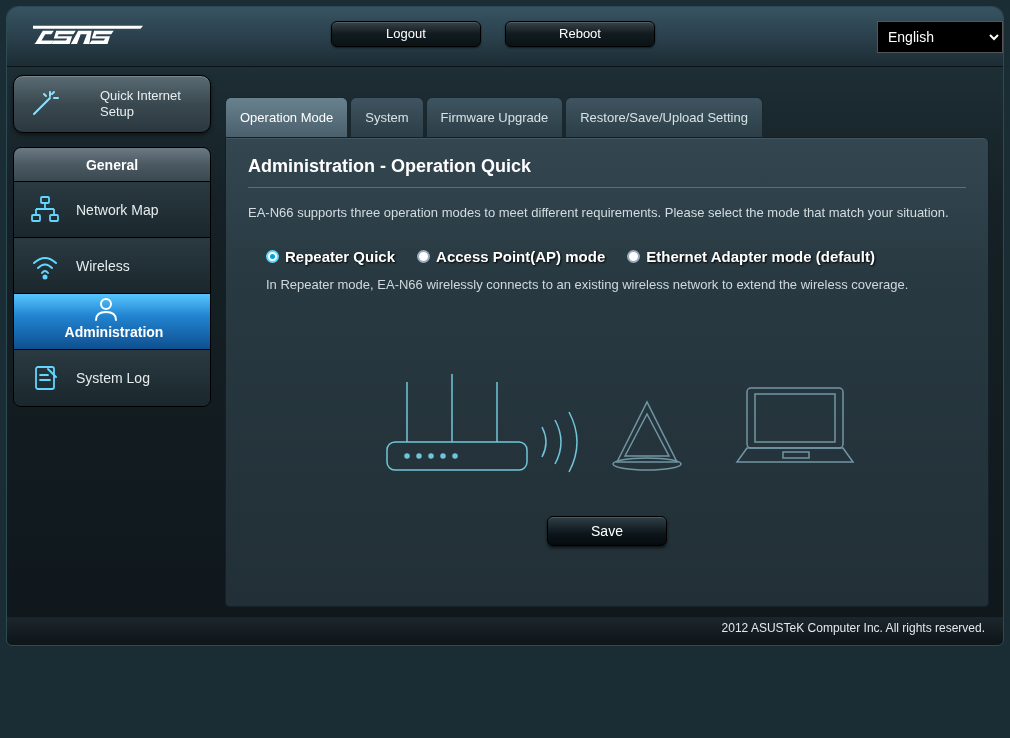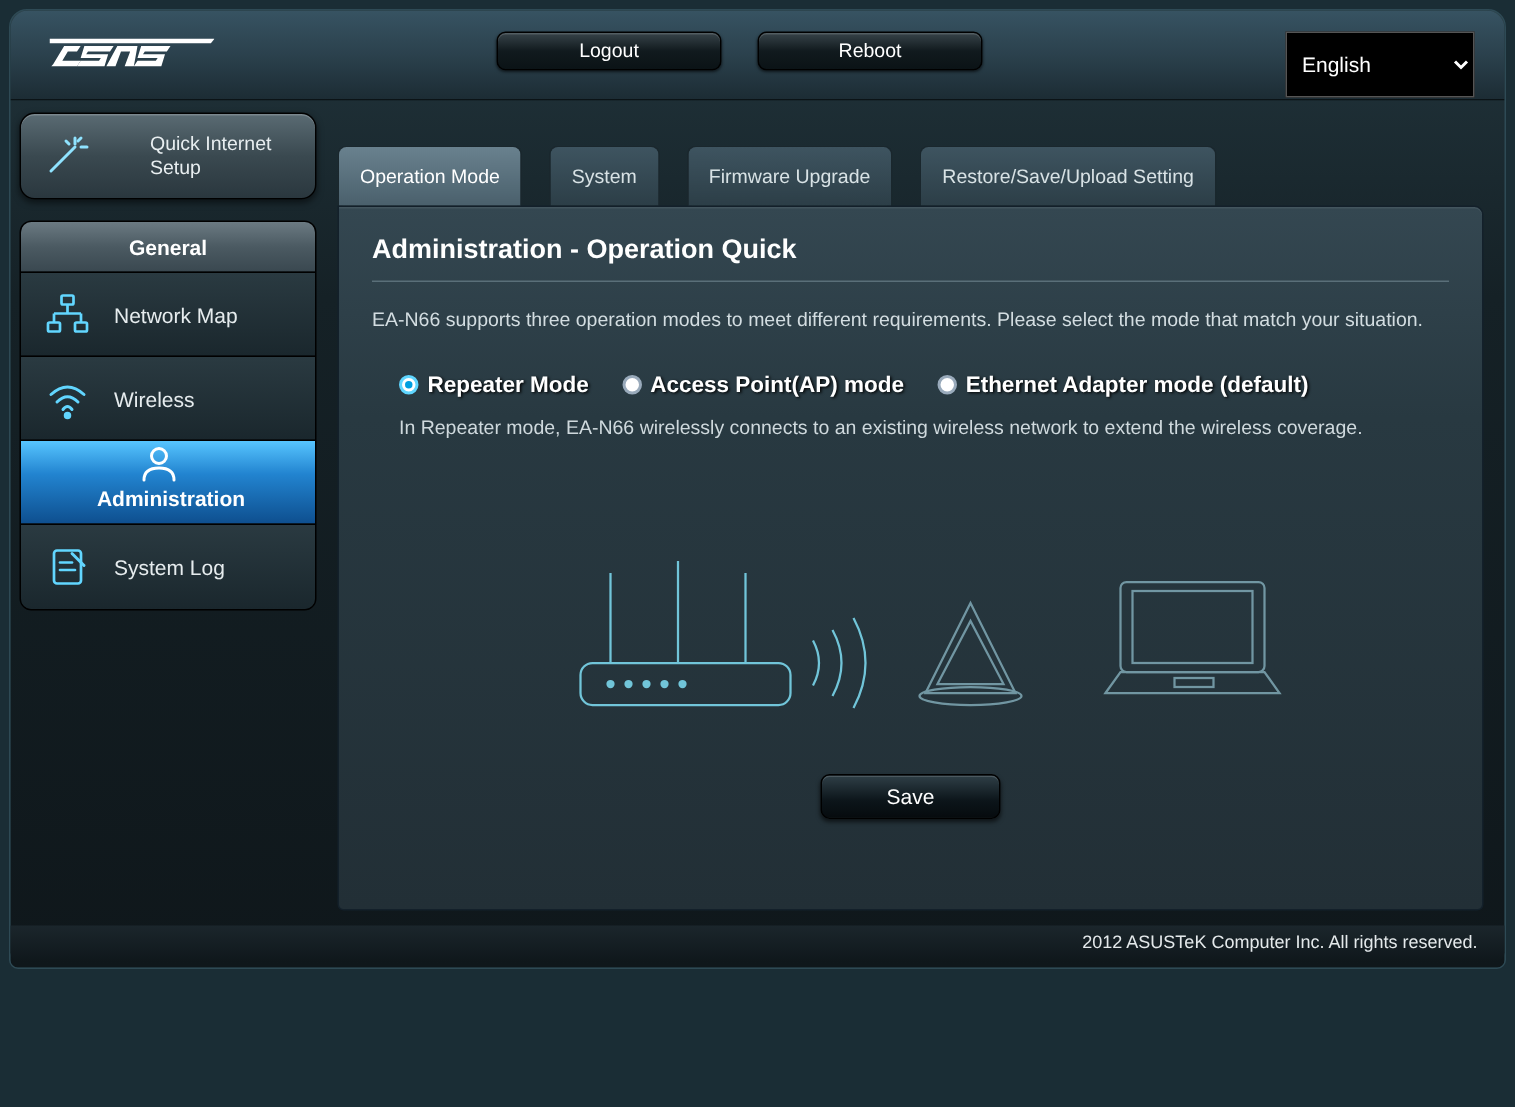--- a/index.html
+++ b/index.html
@@ -48,24 +48,24 @@
     font-size: 13px;
     text-align: center;
     line-height: 24px;
     cursor: pointer;
     box-shadow: inset 0 1px 0 rgba(255,255,255,0.15), 0 1px 2px rgba(0,0,0,0.6);
   }
   .btn-logout { left: 324px; }
   .btn-reboot { left: 498px; }
   .lang {
     position: absolute;
-    right: 20px;
+    right: 0;
     top: 14px;
     width: 126px;
-    height: 44px;
+    height: 32px;
     background: #000;
     border: 1px solid #555;
     color: #fff;
     font-size: 14px;
     padding: 0 6px;
   }
   
   .body {
     display: flex;
     align-items: flex-start;
@@ -137,21 +137,21 @@
     border-left: 12px solid #1a64a8;
   }
   .menu-item .micon { width: 30px; height: 30px; margin-right: 16px; flex-shrink: 0; }
   
   .content {
     flex: 1;
     padding: 30px 14px 10px 8px;
   }
   .tabs {
     display: flex;
-    gap: 18px;
+    gap: 2px;
   }
   .tab {
     height: 40px;
     padding: 0 14px;
     background: linear-gradient(to bottom, #3e5460 0%, #2c3e47 100%);
     border-radius: 6px 6px 0 0;
     color: #d8e2e5;
     font-size: 13px;
     line-height: 40px;
     cursor: pointer;
@@ -372,21 +372,21 @@
         <div class="tab">Restore/Save/Upload Setting</div>
       </div>
 
       <div class="panel">
         <h2>Administration - Operation Quick</h2>
         <div class="desc">EA-N66 supports three operation modes to meet different requirements. Please select the mode that match your situation.</div>
 
         <div class="modes">
           <label class="mode">
             <span class="radio checked"></span>
-            <span class="mlabel">Repeater Mode</span>
+            <span class="mlabel">Repeater Quick</span>
           </label>
           <label class="mode">
             <span class="radio"></span>
             <span class="mlabel">Access Point(AP) mode</span>
           </label>
           <label class="mode">
             <span class="radio"></span>
             <span class="mlabel">Ethernet Adapter mode (default)</span>
           </label>
         </div>

